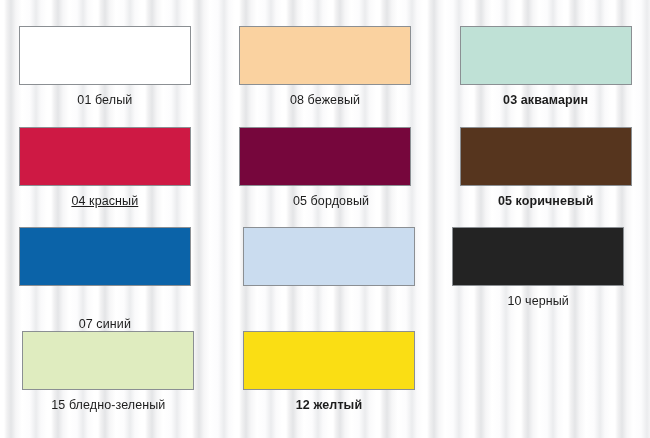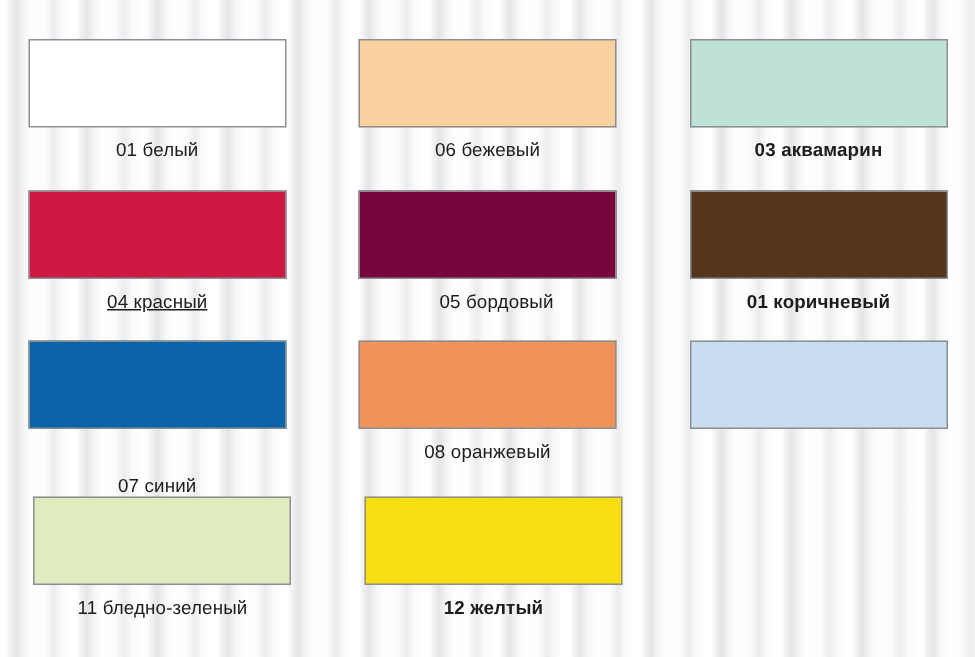--- a/index.html
+++ b/index.html
@@ -87,51 +87,51 @@
 <body>
 
 <div id="swatch-board">
   <div class="swatch-grid">
       <div class="swatch-cell col-0">
         <div class="swatch-chip" title="01 белый" style="background-color: rgb(255, 255, 255); border-color: rgb(139, 143, 147);"></div>
         <div class="swatch-label" style="color: rgb(29, 29, 29);">01 белый</div>
       </div>
       <div class="swatch-cell col-1">
         <div class="swatch-chip" title="02 бежевый" style="background-color: rgb(250, 210, 160); border-color: rgb(139, 143, 147);"></div>
-        <div class="swatch-label" style="color: rgb(29, 29, 29);">06 бежевый</div>
+        <div class="swatch-label" style="color: rgb(29, 29, 29);">08 бежевый</div>
       </div>
       <div class="swatch-cell col-2">
         <div class="swatch-chip" title="03 аквамарин" style="background-color: rgb(191, 225, 214); border-color: rgb(139, 143, 147);"></div>
         <div class="swatch-label" style="color: rgb(29, 29, 29);">03 аквамарин</div>
       </div>
       <div class="swatch-cell col-0">
         <div class="swatch-chip" title="04 красный" style="background-color: rgb(206, 25, 68); border-color: rgb(139, 143, 147);"></div>
         <div class="swatch-label" style="color: rgb(29, 29, 29); text-decoration: underline;">04 красный</div>
       </div>
       <div class="swatch-cell col-1">
         <div class="swatch-chip" title="05 бордовый" style="background-color: rgb(118, 6, 60); border-color: rgb(139, 143, 147);"></div>
         <div class="swatch-label" style="color: rgb(29, 29, 29); margin-left: 12px;">05 бордовый</div>
       </div>
       <div class="swatch-cell col-2">
         <div class="swatch-chip" title="06 коричневый" style="background-color: rgb(86, 53, 30); border-color: rgb(139, 143, 147);"></div>
-        <div class="swatch-label" style="color: rgb(29, 29, 29);">01 коричневый</div>
+        <div class="swatch-label" style="color: rgb(29, 29, 29);">05 коричневый</div>
       </div>
       <div class="swatch-cell col-0">
         <div class="swatch-chip" title="07 синий" style="background-color: rgb(11, 99, 168); border-color: rgb(139, 143, 147);"></div>
         <div class="swatch-label" style="color: rgb(29, 29, 29); margin-top: 31px;">07 синий</div>
       </div>
-      <div class="swatch-cell col-1">
-        <div class="swatch-chip" title="08 оранжевый" style="background-color: rgb(240, 147, 89); border-color: rgb(139, 143, 147);"></div>
-        <div class="swatch-label" style="color: rgb(29, 29, 29);">08 оранжевый</div>
-      </div>
       <div class="swatch-cell col-2">
         <div class="swatch-chip" title="09 голубой металлик" style="background-color: rgb(202, 220, 239); border-color: rgb(139, 143, 147);"></div>
       </div>
+      <div class="swatch-cell col-0">
+        <div class="swatch-chip" title="10 черный" style="background-color: rgb(35, 35, 35); border-color: rgb(139, 143, 147);"></div>
+        <div class="swatch-label" style="color: rgb(29, 29, 29);">10 черный</div>
+      </div>
       <div class="swatch-cell col-1">
         <div class="swatch-chip" title="11 бледно-зеленый" style="background-color: rgb(223, 236, 191); border-color: rgb(139, 143, 147);"></div>
-        <div class="swatch-label" style="color: rgb(29, 29, 29);">11 бледно-зеленый</div>
+        <div class="swatch-label" style="color: rgb(29, 29, 29);">15 бледно-зеленый</div>
       </div>
       <div class="swatch-cell col-2">
         <div class="swatch-chip" title="12 желтый" style="background-color: rgb(250, 222, 20); border-color: rgb(139, 143, 147);"></div>
         <div class="swatch-label" style="color: rgb(29, 29, 29);">12 желтый</div>
       </div>
     </div>
 </div>
 
 </body></html>

